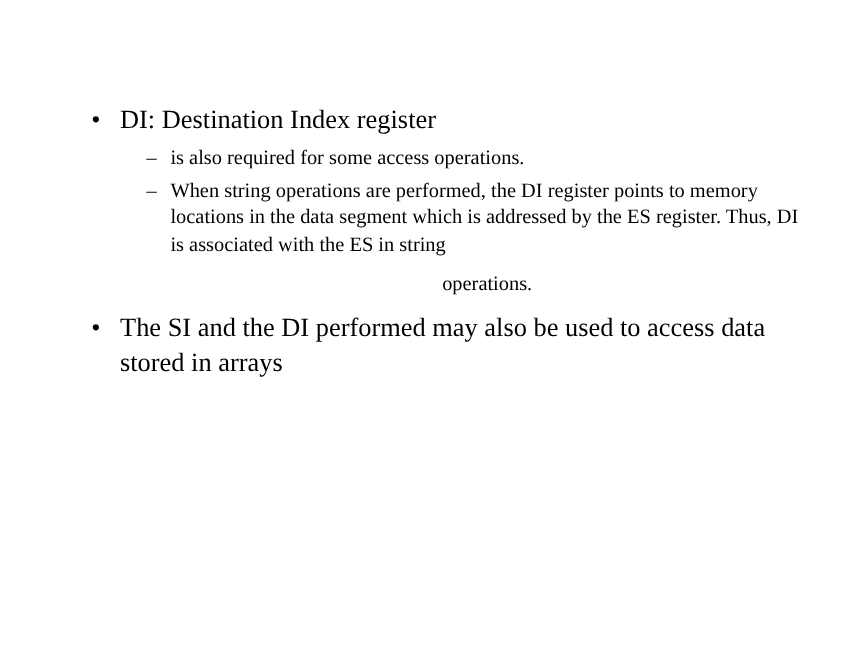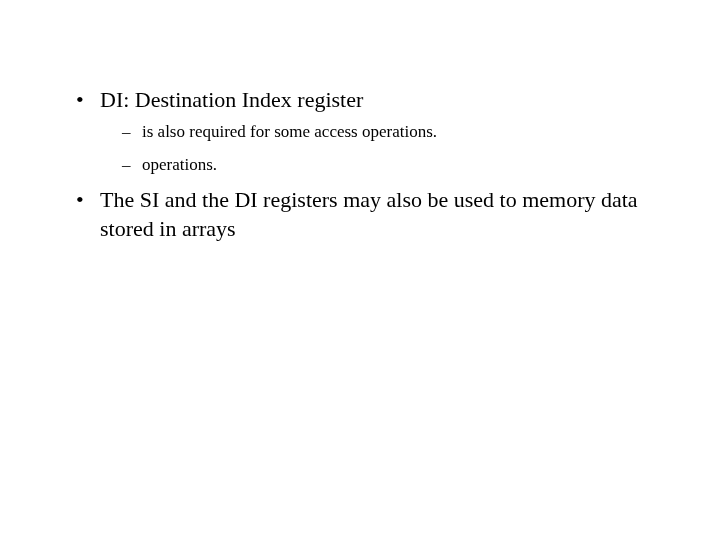--- a/index.html
+++ b/index.html
@@ -51,35 +51,37 @@
   }
   ul.level2 > li::before {
     content: "–";
     position: absolute;
     left: 0;
     top: 0;
   }
   .trailing {
     display: block;
     margin-top: 10px;
+    text-align: center;
   }
 </style>
 </head>
 <body>
 
 <div class="slide">
   <ul class="level1">
     <li>
       <span>DI: Destination Index register</span>
       <ul class="level2">
         <li>
           <span>is also required for some access operations.</span>
         </li>
         <li>
+          <span>When string operations are performed, the DI register points to memory locations in the data segment which is addressed by the ES register.  Thus, DI is associated with the ES in string</span>
           <span class="trailing">operations.</span>
         </li>
       </ul>
     </li>
     <li>
-      <span>The SI and the DI registers may also be used to memory data stored in arrays</span>
+      <span>The SI and the DI performed may also be used to access data stored in arrays</span>
     </li>
   </ul>
 </div>
 
 </body></html>

